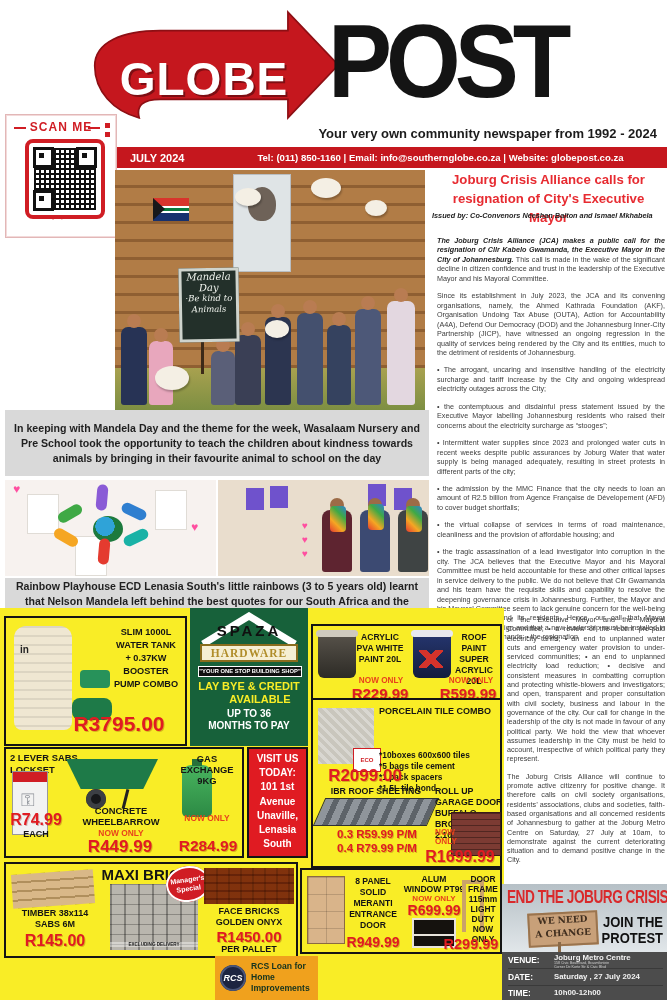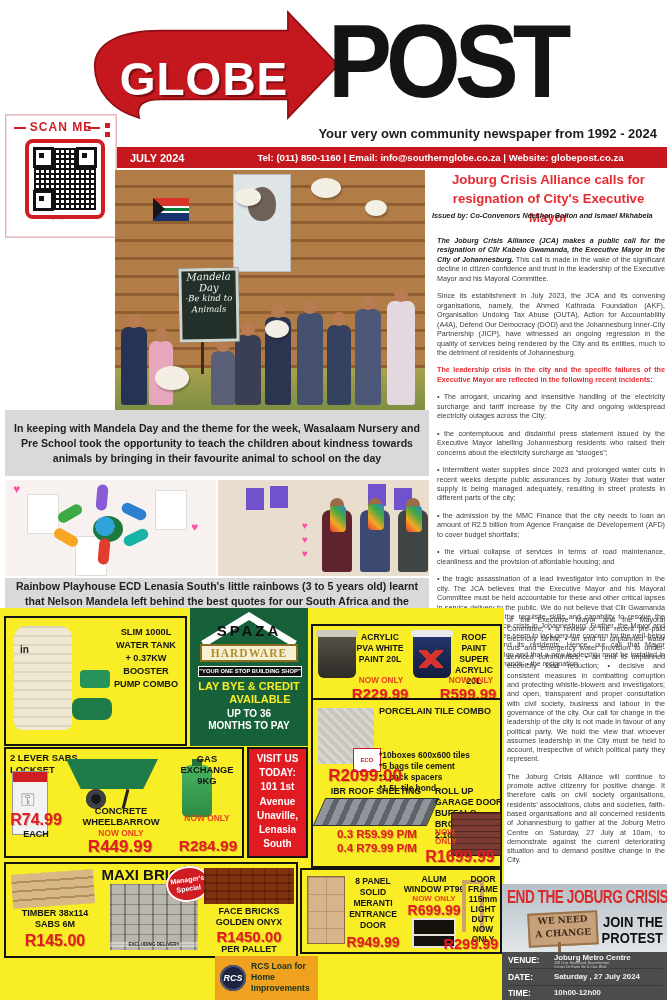--- a/index.html
+++ b/index.html
@@ -362,21 +362,20 @@
     <div class="craft" style="left:150px;top:24px;"></div>
     <div class="craft" style="left:188px;top:26px;"></div>
   </div>
   <div id="caption2" class="caption">Rainbow Playhouse ECD Lenasia South's little rainbows (3 to 5 years old) learnt that Nelson Mandela left  behind  the best quotes for our South Africa and the world</div>
 
   <div id="headline">Joburg Crisis Alliance calls for resignation of City's Executive Mayor</div>
   <div id="byline">Issued by: Co-Convenors Neeshan Balton and Ismael Mkhabela</div>
   <div id="body-wide">
     <div class="apara"><span class="lead">The Joburg Crisis Alliance (JCA) makes a public call for the resignation of Cllr Kabelo Gwamanda, the Executive Mayor in the City of Johannesburg.</span><span> This call is made in the wake of the significant decline in citizen confidence and trust in the leadership of the Executive Mayor and his Mayoral Committee.</span></div>
     <div class="apara">Since its establishment in July 2023, the JCA and its convening organisations, namely, the Ahmed Kathrada Foundation (AKF), Organisation Undoing Tax Abuse (OUTA), Action for Accountability (A4A), Defend Our Democracy (DOD) and the Johannesburg Inner-City Partnership (JICP), have witnessed an ongoing regression in the quality of services being rendered by the City and its entities, much to the detriment of residents of Johannesburg.</div>
-    <div class="apara subhead">The leadership crisis in the city and the specific failures of the Executive Mayor are reflected in the following recent incidents:</div>
     <div class="apara">• The arrogant, uncaring and insensitive handling of the electricity surcharge and tariff increase by the City and ongoing widespread electricity outages across the City;</div>
     <div class="apara">• the contemptuous and disdainful press statement issued by the Executive Mayor labelling Johannesburg residents who raised their concerns about the electricity surcharge as “stooges”;</div>
     <div class="apara">• Intermittent water supplies since 2023 and prolonged water cuts in recent weeks despite public assurances by Joburg Water that water supply is being managed adequately, resulting in street protests in different parts of the city;</div>
     <div class="apara">• the admission by the MMC Finance that the city needs to loan an amount of R2.5 billion from Agence Française de Dévelopement (AFD) to cover budget shortfalls;</div>
     <div class="apara">• the virtual collapse of services in terms of road maintenance, cleanliness and the provision of affordable housing; and</div>
     <div class="apara">• the tragic assassination of a lead investigator into corruption in the city. The JCA believes that the Executive Mayor and his Mayoral Committee must be held accountable for these and other critical lapses in service delivery to the public. We do not believe that Cllr Gwamanda and his team have the requisite skills and capability to resolve the deepening governance crisis in Johannesburg. Further, the Mayor and his Mayoral Committee seem to lack genuine concern for the well-being of Johannesburg and its residents. Hence, our call that Mayor Gwamanda must resign and that a new leadership must be installed in the city. The JCA demands: • the resignation</div>
   </div>
   <div id="body-narrow">
     <div class="apara">of the Executive Mayor and the Mayoral Committee; • a review of the recent pre-paid electricity tariffs; • an end to unplanned water cuts and emergency water provision to under-serviced communities; • an end to unplanned electricity load reduction; • decisive and consistent measures in combatting corruption and protecting whistle-blowers and investigators; and open, transparent and proper consultation with civil society, business and labour in the governance of the city. Our call for change in the leadership of the city is not made in favour of any political party. We hold the view that whoever assumes leadership in the City must be held to account, irrespective of which political party they represent.</div>
     <div class="apara">The Joburg Crisis Alliance will continue to promote active citizenry for positive change. It therefore calls on civil society organisations, residents’ associations, clubs and societies, faith-based organisations and all concerned residents of Johannesburg to gather at the Joburg Metro Centre on Saturday, 27 July at 10am, to demonstrate against the current deteriorating situation and to demand positive change in the City.</div>
@@ -385,20 +384,21 @@
   <div id="ads">
 
     <div id="box-tank" class="adbox">
       <div id="tank-body"></div>
       <div id="tank-label">in</div>
       <div id="pump">
         <div class="p-tank"></div>
           <div class="p-motor"></div>
       </div>
       <div id="tank-text" class="pname">SLIM 1000L WATER TANK + 0.37KW BOOSTER PUMP COMBO</div>
+      <div id="tank-price" class="price">R3795.00</div>
     </div>
 
     <div id="spaza">
       <svg id="spaza-roof" viewBox="0 0 100 34">
         <polyline points="4,32 50,4 96,32" fill="none" stroke="#fff" stroke-width="7"></polyline>
       </svg>
       <div id="spaza-name">SPAZA</div>
       <div id="spaza-hw">HARDWARE</div>
       <div id="spaza-slogan">"YOUR ONE STOP BUILDING SHOP"</div>
       <div class="spaza-yel" style="top:72px;">LAY BYE &amp; CREDIT</div>

